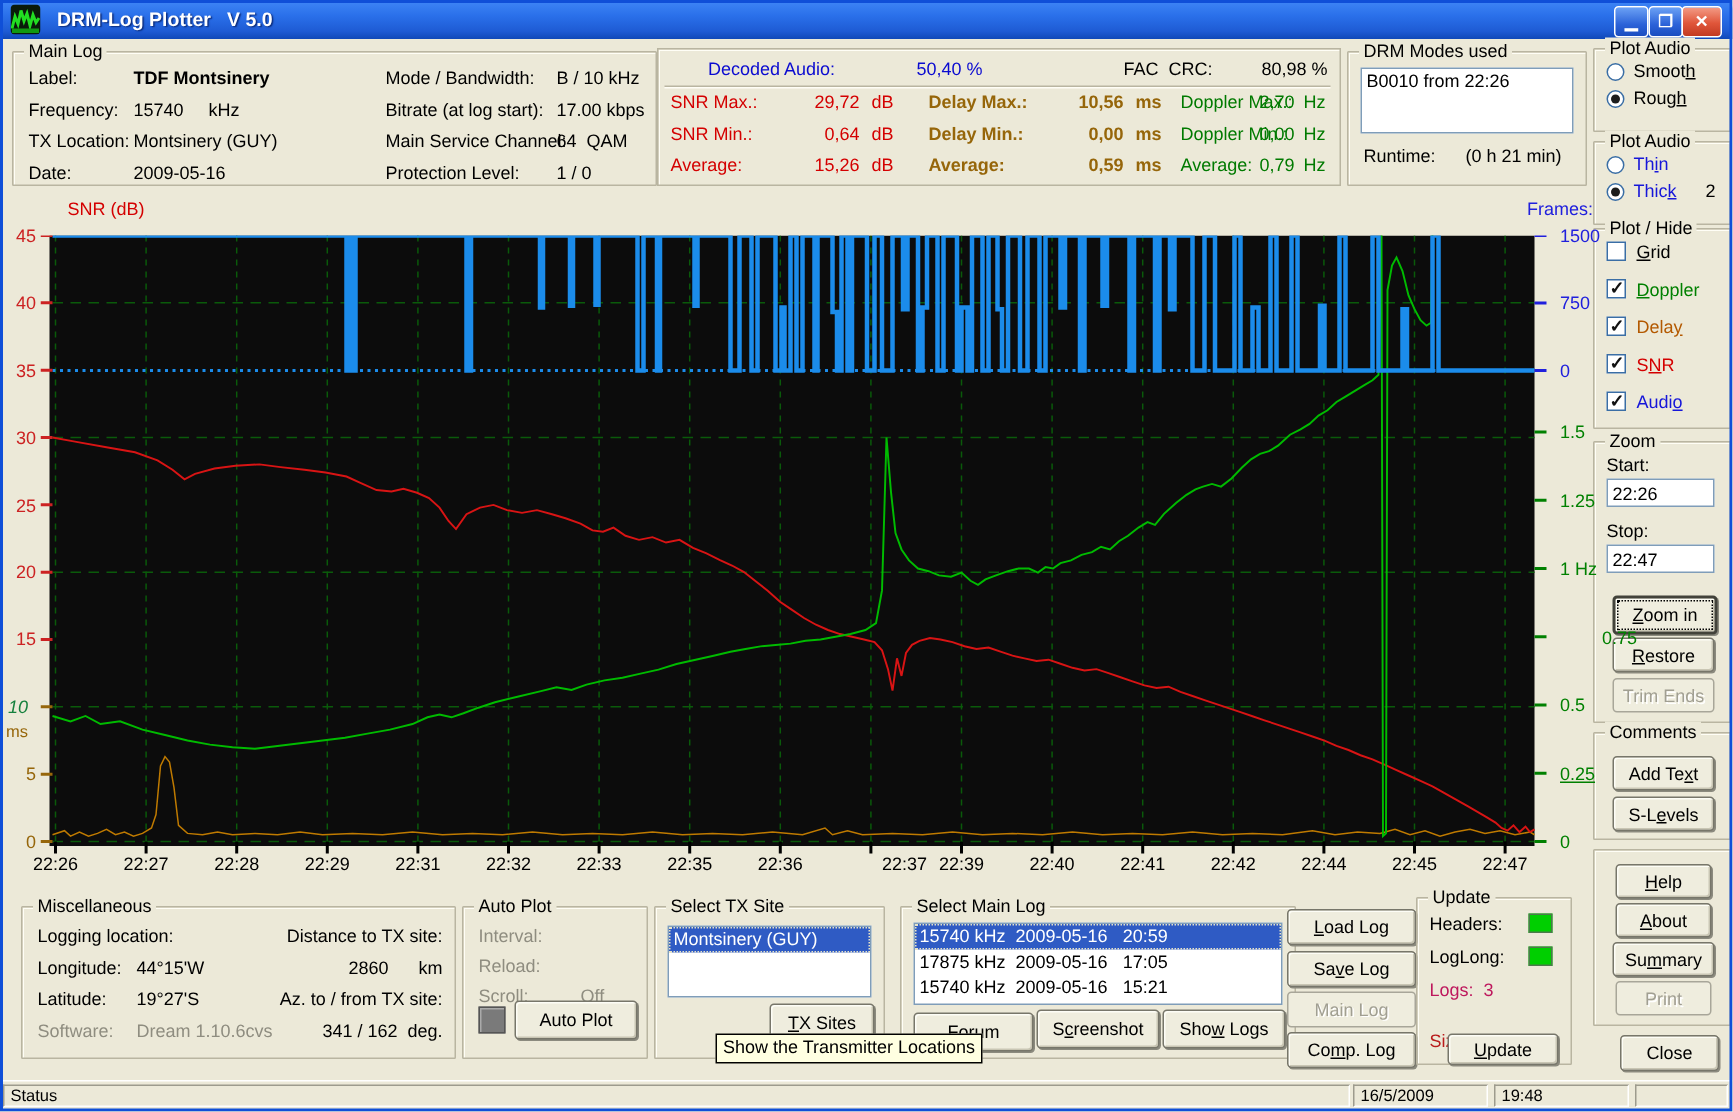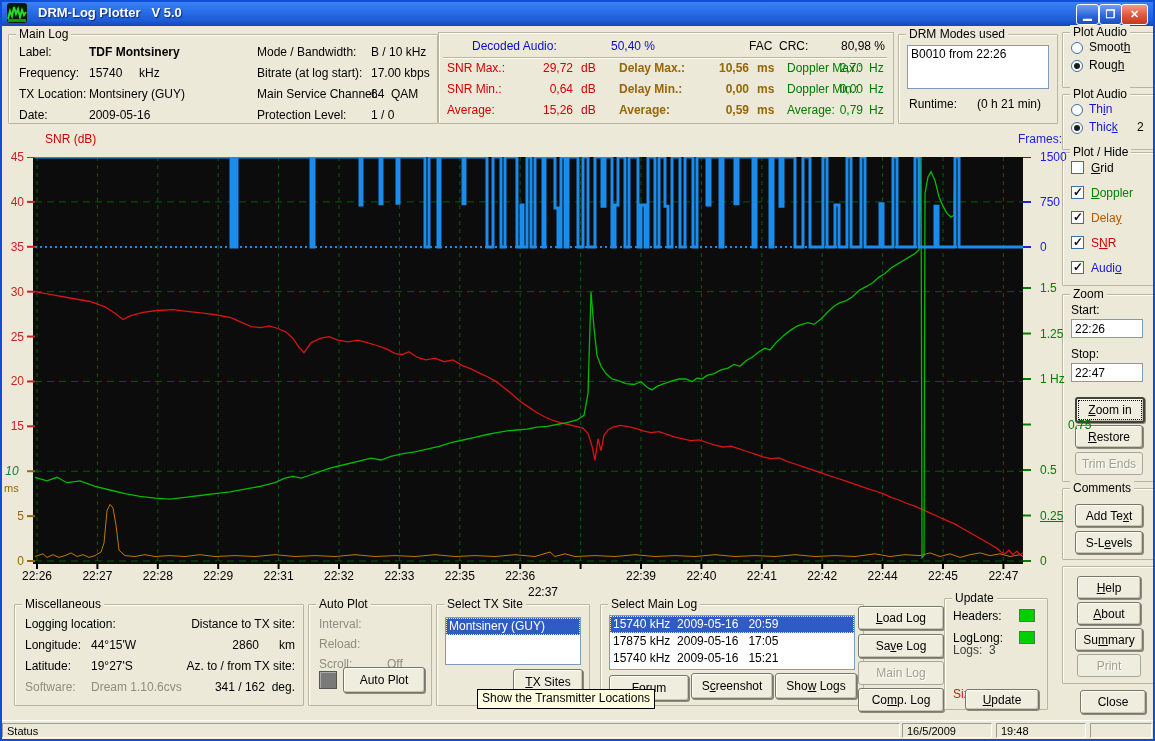--- a/index.html
+++ b/index.html
@@ -293,21 +293,21 @@
       <span class="tick-label" style="left: 1040px; top: 426px; color: rgb(0, 128, 0);">0</span>
       <span class="tick-label" style="left: 13px; top: 441px; width: 48px; text-align: center; color: rgb(0, 0, 0);">22:26</span>
       <span class="tick-label" style="left: 73.4px; top: 441px; width: 48px; text-align: center; color: rgb(0, 0, 0);">22:27</span>
       <span class="tick-label" style="left: 133.8px; top: 441px; width: 48px; text-align: center; color: rgb(0, 0, 0);">22:28</span>
       <span class="tick-label" style="left: 194.2px; top: 441px; width: 48px; text-align: center; color: rgb(0, 0, 0);">22:29</span>
       <span class="tick-label" style="left: 254.6px; top: 441px; width: 48px; text-align: center; color: rgb(0, 0, 0);">22:31</span>
       <span class="tick-label" style="left: 315px; top: 441px; width: 48px; text-align: center; color: rgb(0, 0, 0);">22:32</span>
       <span class="tick-label" style="left: 375.4px; top: 441px; width: 48px; text-align: center; color: rgb(0, 0, 0);">22:33</span>
       <span class="tick-label" style="left: 435.8px; top: 441px; width: 48px; text-align: center; color: rgb(0, 0, 0);">22:35</span>
       <span class="tick-label" style="left: 496.2px; top: 441px; width: 48px; text-align: center; color: rgb(0, 0, 0);">22:36</span>
-      <span class="tick-label" style="left: 528px; top: 441px; width: 48px; text-align: left; color: rgb(0, 0, 0); margin-top: 16px;">22:37</span>
+      <span class="tick-label" style="left: 570px; top: 441px; width: 48px; text-align: right; color: rgb(0, 0, 0);">22:37</span>
       <span class="tick-label" style="left: 617px; top: 441px; width: 48px; text-align: center; color: rgb(0, 0, 0);">22:39</span>
       <span class="tick-label" style="left: 677.4px; top: 441px; width: 48px; text-align: center; color: rgb(0, 0, 0);">22:40</span>
       <span class="tick-label" style="left: 737.8px; top: 441px; width: 48px; text-align: center; color: rgb(0, 0, 0);">22:41</span>
       <span class="tick-label" style="left: 798.2px; top: 441px; width: 48px; text-align: center; color: rgb(0, 0, 0);">22:42</span>
       <span class="tick-label" style="left: 858.6px; top: 441px; width: 48px; text-align: center; color: rgb(0, 0, 0);">22:44</span>
       <span class="tick-label" style="left: 919px; top: 441px; width: 48px; text-align: center; color: rgb(0, 0, 0);">22:45</span>
       <span class="tick-label" style="left: 979.4px; top: 441px; width: 48px; text-align: center; color: rgb(0, 0, 0);">22:47</span>
     </div>
 </div>
 
@@ -361,21 +361,21 @@
 <div class="btn" style="left:858px;top:634px;width:84px;height:22px">Sa<u>v</u>e Log</div>
 <div class="btn disabled" style="left:858px;top:661px;width:84px;height:22px">Main Log</div>
 <div class="btn" style="left:858px;top:688px;width:84px;height:22px">Co<u>m</u>p. Log</div>
 
 <div class="grp" style="left:944px;top:598px;width:102px;height:110px">
   <span class="cap">Update</span>
   <span class="lbl" style="left:8px;top:10px">Headers:</span>
   <span class="gsq" style="left:74px;top:10px"></span>
   <span class="lbl" style="left:8px;top:32px">LogLong:</span>
   <span class="gsq" style="left:74px;top:32px"></span>
-  <span class="lbl" style="left:8px;top:44px;color:#404040">Logs:  3</span>
+  <span class="lbl" style="left:8px;top:54px;color:#be185d">Logs:  3</span>
   <span class="lbl" style="left:8px;top:88px;color:#b91c1c">Size:   2.711 kb</span>
   <div class="btn" style="left:20px;top:90px;width:72px;height:19px"><u>U</u>pdate</div>
 </div>
 
 <div id="tooltip">Show the Transmitter Locations</div>
 
 <div id="statusbar">
   <span class="sb-panel" style="left:2px;width:898px">Status</span>
   <span class="sb-panel" style="left:902px;width:90px">16/5/2009</span>
   <span class="sb-panel" style="left:996px;width:90px">19:48</span>

